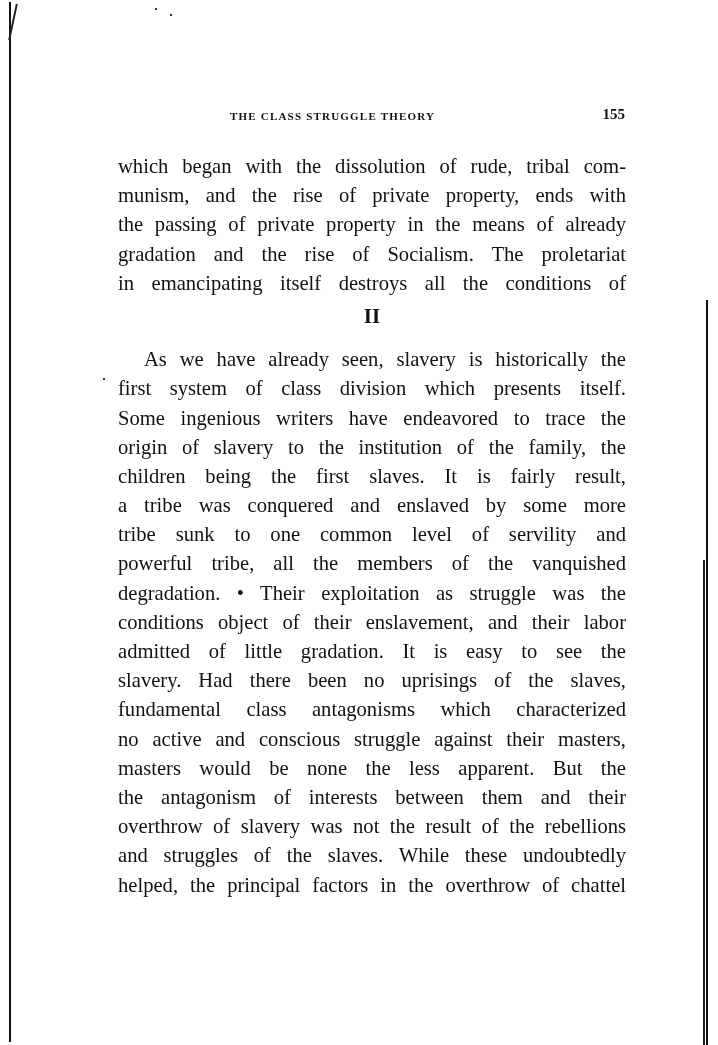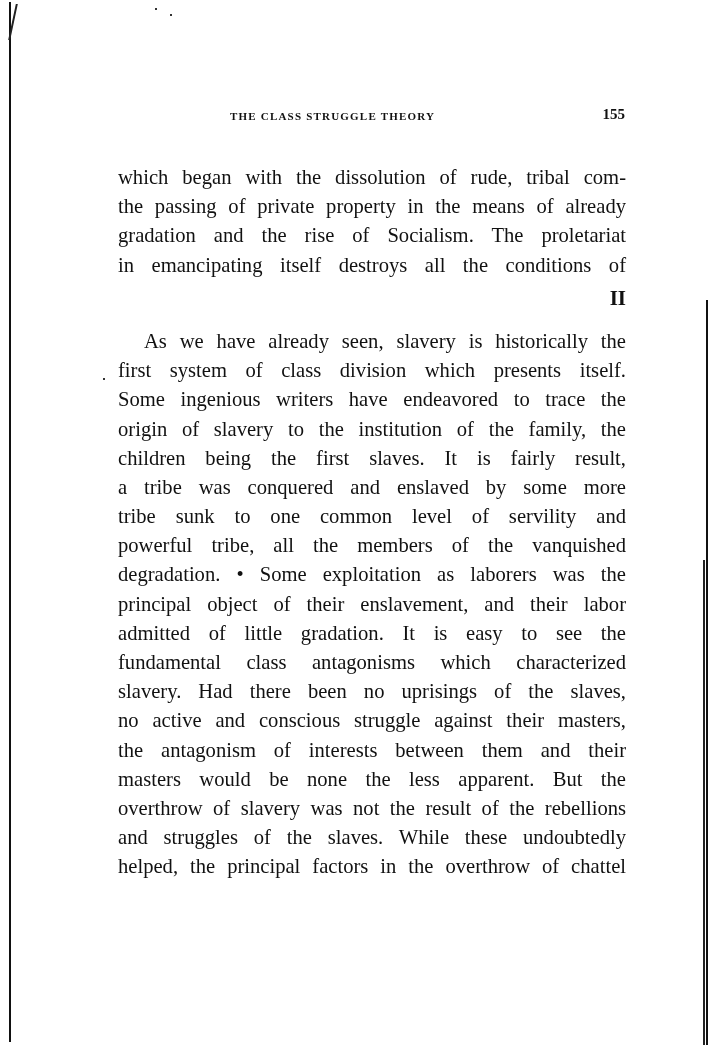--- a/index.html
+++ b/index.html
@@ -16,28 +16,28 @@
   .edge-right2 { position:absolute; right: 13px; top: 560px; width: 2px; height: 485px; background:#222; }
   .header {
     position: absolute; top: 108px; left: 230px; width: 395px; height: 20px;
     font-family: "Liberation Serif", serif;
   }
   .running-head {
     position: absolute; left: 0; top: 2px; font-size: 11px; letter-spacing: 1.2px; font-weight: bold;
   }
   .page-num { position: absolute; right: 0; top: -2px; font-size: 15px; font-weight: bold; }
   .text {
-    position: absolute; left: 118px; top: 163px; width: 508px;
+    position: absolute; left: 118px; top: 152px; width: 508px;
     font-family: "Liberation Serif", serif; font-size: 20.6px; line-height: 29.2px;
   }
   .line { display: block; text-align: justify; text-align-last: justify; white-space: nowrap; height: 29.2px; }
   .line.last { text-align-last: left; }
   .line.indent { padding-left: 26px; }
   .section-num {
-    display: block; text-align: right; font-size: 21px; font-weight: bold;
+    display: block; text-align: center; font-size: 21px; font-weight: bold;
     height: 29.2px; margin: 0 0 14px 0; padding-top: 4px;
   }
   .stray { position:absolute; width:2px; height:2px; background:#333; }
 </style>
 </head>
 <body>
 
 <div class="edge-left"></div>
 <div class="edge-left-tick"></div>
 <div class="edge-right"></div>
@@ -47,39 +47,40 @@
 <div class="stray" style="left:103px;top:378px"></div>
 
 <div class="header">
   <span class="running-head">THE CLASS STRUGGLE THEORY</span>
   <span class="page-num">155</span>
 </div>
 
 <div class="text">
   <div>
     <span class="line">which began with the dissolution of rude, tribal com-</span>
+    <span class="line">munism, and the rise of private property, ends with</span>
     <span class="line">the passing of private property in the means of already</span>
     <span class="line">gradation and the rise of Socialism.  The proletariat</span>
     <span class="line">in emancipating itself destroys all the conditions of</span>
   </div>
   <span class="section-num">II</span>
   <div>
     <span class="line indent">As we have already seen, slavery is historically the</span>
     <span class="line">first system of class division which presents itself.</span>
     <span class="line">Some ingenious writers have endeavored to trace the</span>
     <span class="line">origin of slavery to the institution of the family, the</span>
     <span class="line">children being the first slaves.  It is fairly result,</span>
     <span class="line">a tribe was conquered and enslaved by some more</span>
     <span class="line">tribe sunk to one common level of servility and</span>
     <span class="line">powerful tribe, all the members of the vanquished</span>
-    <span class="line">degradation. • Some exploitation as laborers was the</span>
-    <span class="line">principal object of their enslavement, and their labor</span>
+    <span class="line">degradation. • Their exploitation as struggle was the</span>
+    <span class="line">conditions object of their enslavement, and their labor</span>
     <span class="line">admitted of little gradation.  It is easy to see the</span>
+    <span class="line">slavery.  Had there been no uprisings of the slaves,</span>
     <span class="line">fundamental class antagonisms which characterized</span>
-    <span class="line">slavery.  Had there been no uprisings of the slaves,</span>
     <span class="line">no active and conscious struggle against their masters,</span>
+    <span class="line">masters would be none the less apparent.  But the</span>
     <span class="line">the antagonism of interests between them and their</span>
-    <span class="line">masters would be none the less apparent.  But the</span>
     <span class="line">overthrow of slavery was not the result of the rebellions</span>
     <span class="line">and struggles of the slaves.  While these undoubtedly</span>
     <span class="line">helped, the principal factors in the overthrow of chattel</span>
   </div>
 </div>
 
 </body></html>

